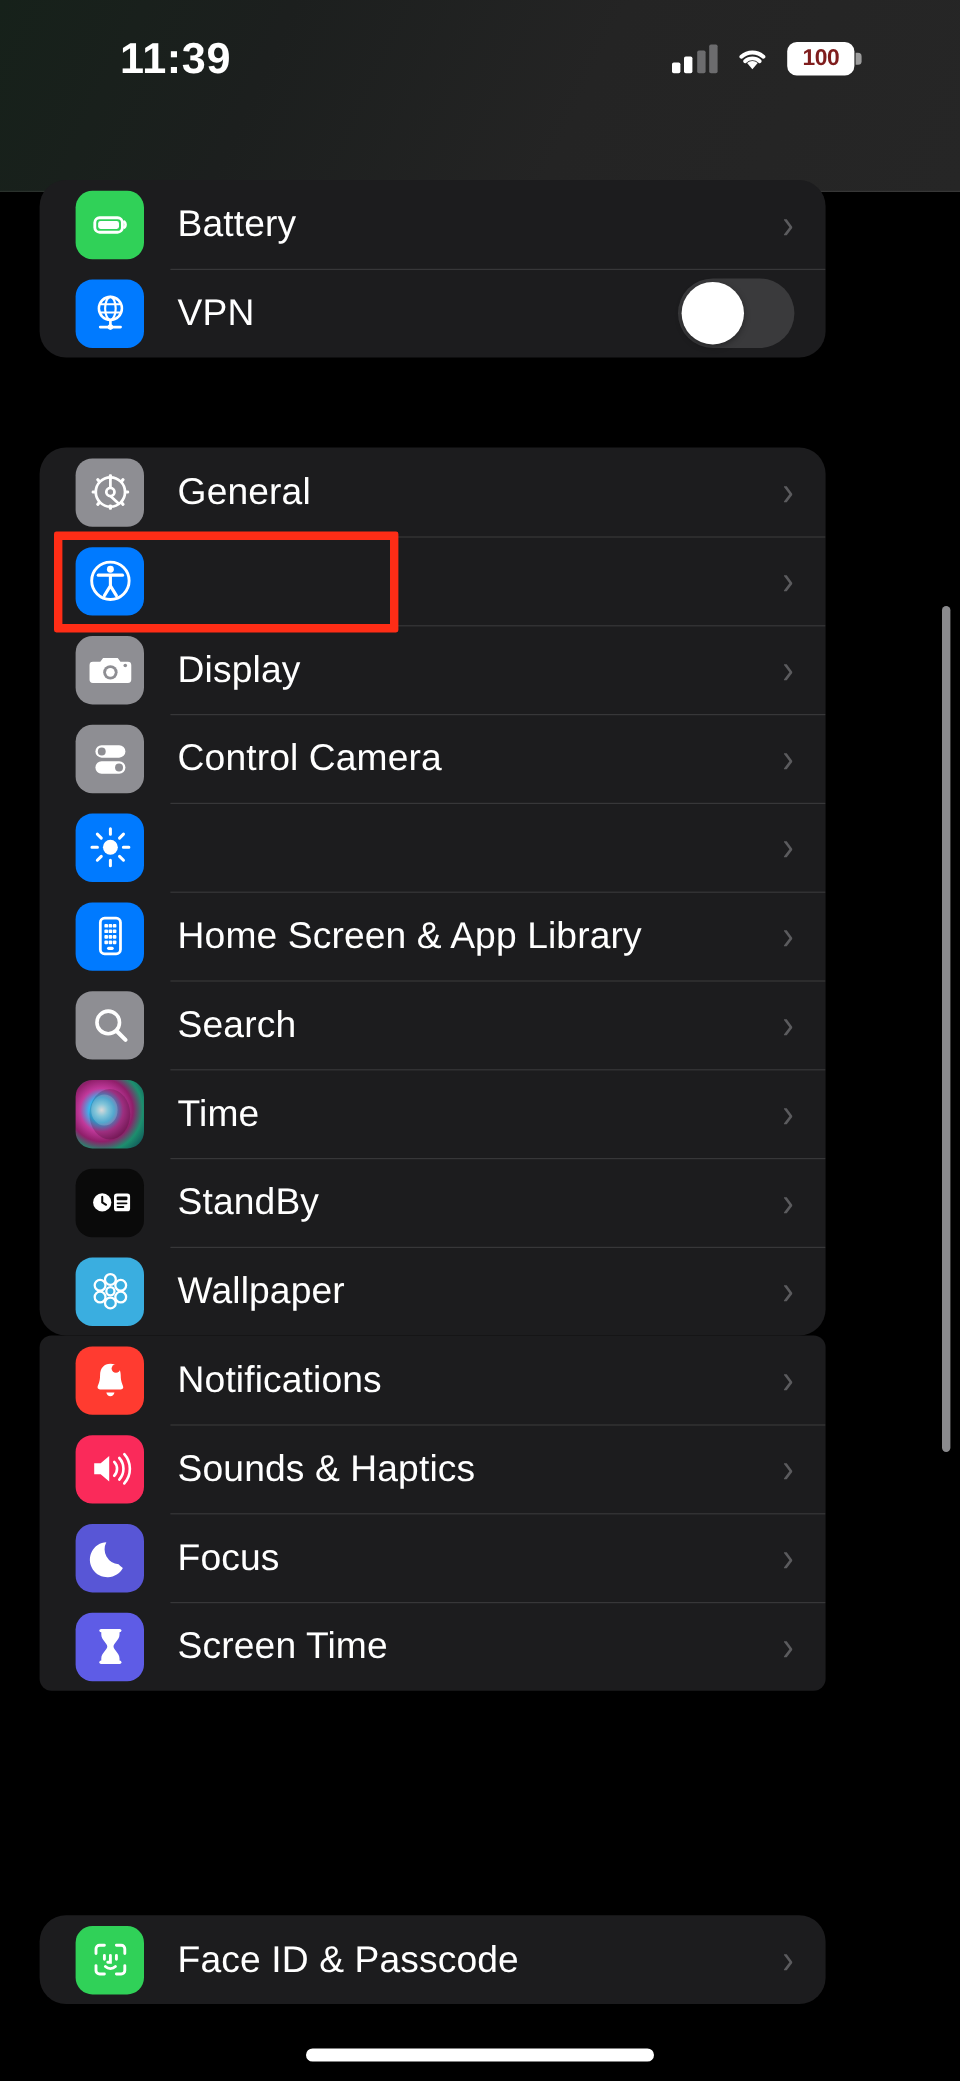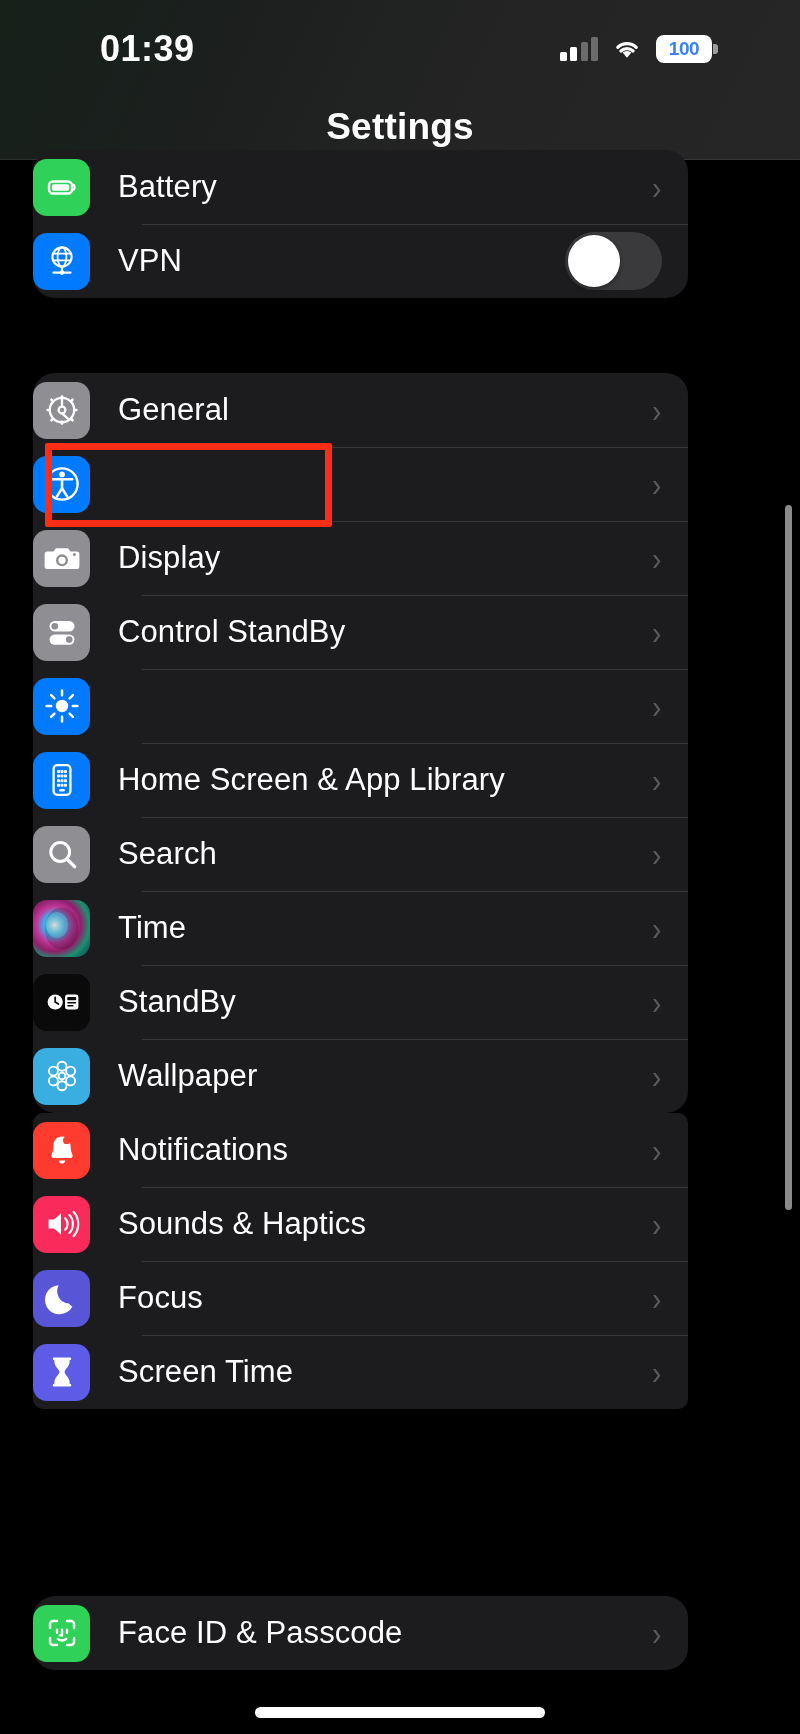--- a/index.html
+++ b/index.html
@@ -29,21 +29,21 @@
   .cellular i:nth-child(1) { height: 9px; }
   .cellular i:nth-child(2) { height: 14px; }
   .cellular i:nth-child(3) { height: 19px; background: #6c6c6e; }
   .cellular i:nth-child(4) { height: 24px; background: #6c6c6e; }
   .wifi { width: 32px; height: 24px; position: relative; }
   .battery {
     position: relative; width: 56px; height: 28px;
     border-radius: 8px; background: #fff;
     display: flex; align-items: center; justify-content: center;
   }
-  .battery .pct { color: #3b82f6; font-size: 19px; font-weight: 700; letter-spacing: -.4px; }
+  .battery .pct { color: #7f1d1d; font-size: 19px; font-weight: 700; letter-spacing: -.4px; }
   .battery:after {
     content: ""; position: absolute; right: -6px; top: 9px;
     width: 5px; height: 10px; border-radius: 0 3px 3px 0; background: rgba(255,255,255,.55);
   }
 
   
   .navbar {
     position: absolute; top: 0; left: 0; width: 800px; height: 160px;
     display: flex; align-items: flex-end; justify-content: center;
     pointer-events: none;
@@ -59,21 +59,21 @@
 
   
   .content { position: absolute; top: 160px; left: 0; width: 800px; height: 1574px; }
 
   .card {
     position: absolute; left: 33px; width: 655px;
     background: #1c1c1e; border-radius: 22px; overflow: hidden;
   }
   .row {
     position: relative; display: flex; align-items: center;
-    height: 74px; padding-right: 26px;
+    height: 74px; padding-left: 30px; padding-right: 26px;
   }
   .row + .row:before {
     content: ""; position: absolute; left: 109px; right: 0; top: 0;
     height: 1px; background: rgba(255,255,255,.12);
   }
   .app-icon {
     width: 57px; height: 57px; border-radius: 14px; flex: none;
     display: flex; align-items: center; justify-content: center;
     position: relative; overflow: hidden;
   }
@@ -116,44 +116,41 @@
 
   
   svg { display: block; }
 </style>
 </head>
 <body>
 
 <div class="phone">
 
   <div class="statusbar">
-    <div class="sb-time">01:39</div>
+    <div class="sb-time">11:39</div>
     <div class="sb-right">
       <span class="cellular">
         <i></i>
           <i></i>
           <i></i>
           <i></i>
       </span>
       <span class="wifi">
         <svg width="32" height="24" viewBox="0 0 32 24">
           <path d="M16 20.8 L11.6 15.6 a6.6 6.6 0 0 1 8.8 0 Z" fill="#fff"></path>
           <path d="M6.8 10.3 a13.6 13.6 0 0 1 18.4 0" stroke="#fff" stroke-width="3.2" fill="none" stroke-linecap="round"></path>
           <path d="M9.9 14 a9.2 9.2 0 0 1 12.2 0" stroke="#fff" stroke-width="3.2" fill="none" stroke-linecap="round"></path>
         </svg>
       </span>
       <span class="battery">
         <span class="pct">100</span>
       </span>
     </div>
   </div>
 
-  <div class="navbar">
-    <div class="nav-title">Settings</div>
-  </div>
   <div class="nav-hairline"></div>
 
   <div class="content">
 
     <div class="card" style="top:-10px;">
       <div class="row">
         <span class="app-icon" style="background:#30d158">
           <svg width="40" height="40" viewBox="0 0 40 40">
             <rect x="7" y="14.5" width="23" height="12" rx="4" fill="none" stroke="#fff" stroke-width="2.4"></rect>
             <rect x="9.8" y="17.2" width="17.4" height="6.6" rx="2" fill="#fff"></rect>
@@ -235,21 +232,21 @@
 
       <div class="row">
         <span class="app-icon" style="background:#8e8e93">
           <svg width="40" height="40" viewBox="0 0 40 40">
             <rect x="7.5" y="9" width="25" height="10.4" rx="5.2" fill="#fff"></rect>
             <circle cx="12.8" cy="14.2" r="3.3" fill="#8e8e93"></circle>
             <rect x="7.5" y="22.4" width="25" height="10.4" rx="5.2" fill="#fff"></rect>
             <circle cx="27.2" cy="27.6" r="3.3" fill="#8e8e93"></circle>
           </svg>
         </span>
-        <span class="row-label">Control StandBy</span>
+        <span class="row-label">Control Camera</span>
         <span class="chevron">›</span>
       </div>
 
       <div class="row">
         <span class="app-icon" style="background:#007aff">
           <svg width="42" height="42" viewBox="0 0 42 42">
             <circle cx="21" cy="21" r="6.2" fill="#fff"></circle>
             <g stroke="#fff" stroke-width="2.5" stroke-linecap="round">
               <path d="M21 5.6 v4.6 M21 31.8 v4.6 M5.6 21 h4.6 M31.8 21 h4.6"></path>
               <path d="M10.1 10.1 l3.3 3.3 M28.6 28.6 l3.3 3.3 M31.9 10.1 l-3.3 3.3 M13.4 28.6 l-3.3 3.3"></path>

